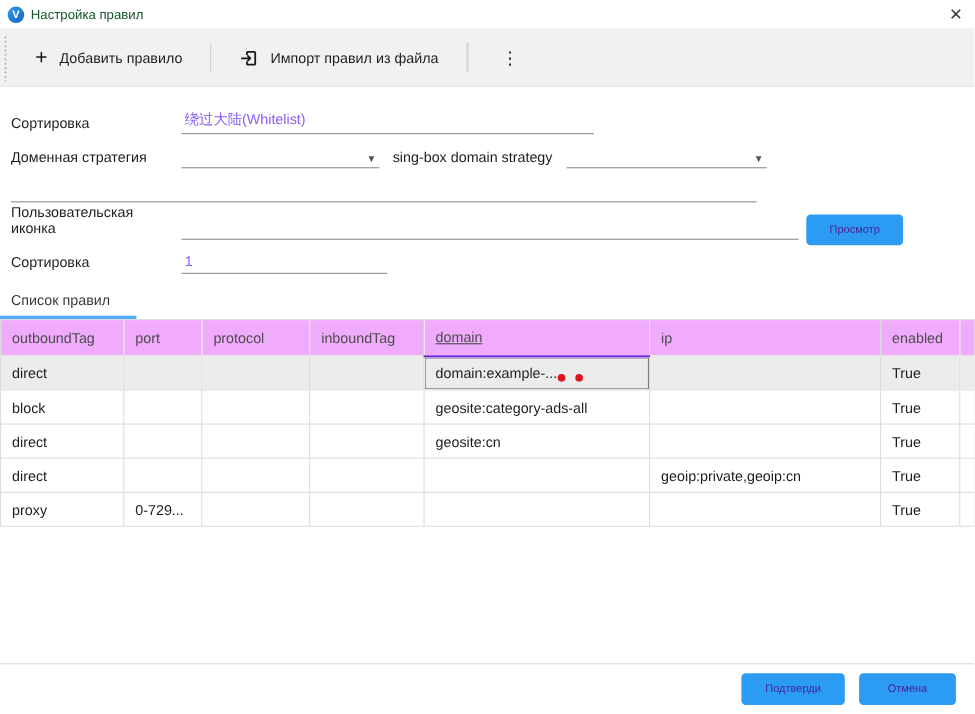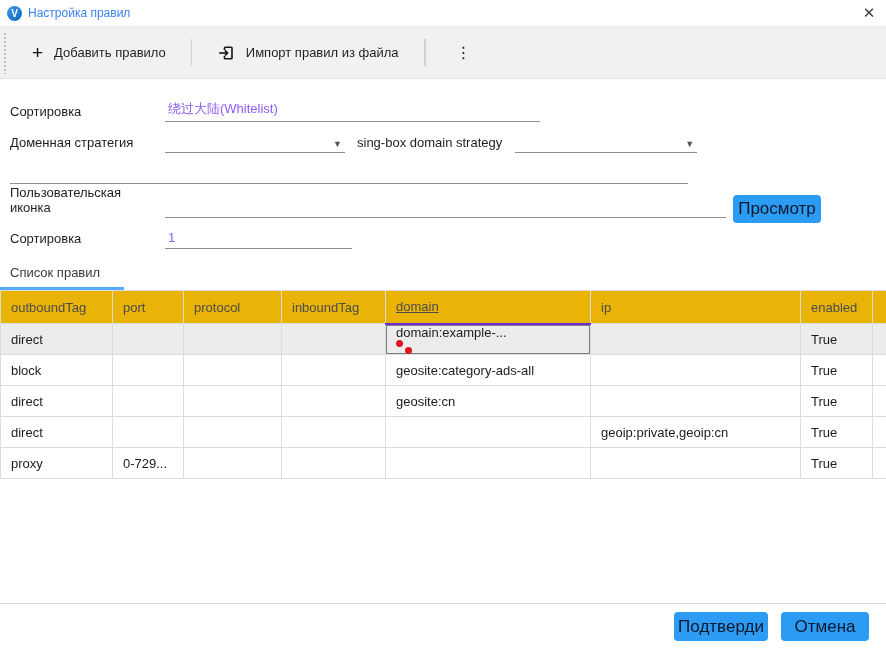--- a/index.html
+++ b/index.html
@@ -11,21 +11,21 @@
     --accent: #2b9bf4; --tab-ind: #55aaff; --sel-row: #ececec; --dot: #de1420;
   }
 
   
   .titlebar { height: 27px; flex: 0 0 27px; display: flex; align-items: center;
     padding-left: 7px; border-bottom: 1px solid #ebebeb; background: #fff; }
   .app-icon { width: 15px; height: 15px; border-radius: 50%;
     background: linear-gradient(135deg,#2f9ae8,#1565c0);
     color: #fff; font-size: 10px; font-weight: bold;
     display: flex; align-items: center; justify-content: center; }
-  .title-text { margin-left: 6px; font-size: 12px; color: #3b82f6; }
+  .title-text { margin-left: 6px; font-size: 12px; color: #14532d; }
   .close-btn { margin-left: auto; width: 34px; height: 100%; display: flex;
     align-items: center; justify-content: center; font-size: 15px; color: #3c3c3c; cursor: default; }
 
   
   .toolbar { height: 52px; flex: 0 0 52px; background: #f1f1f1;
     border-bottom: 1px solid #e4e4e4; display: flex; align-items: center; }
   .drag-handle { width: 4px; height: 42px; margin-left: 3px;
     background-image: radial-gradient(#bdbdbd 1px, transparent 1.1px);
     background-size: 4px 4px; background-repeat: repeat-y; }
   .tb-btn { display: flex; align-items: center; gap: 11px; padding: 0 25px;
@@ -42,40 +42,40 @@
   .u-input { border-bottom: 1px solid #8f8f8f; padding: 0 3px 3px; color: #8b5cf6; }
   .w-notes { width: 375px; }
   .w-url   { width: 678px; }
   .w-icon  { width: 561px; }
   .w-sort  { width: 187px; }
   .combo { border-bottom: 1px solid #8f8f8f; position: relative; height: 20px; }
   .combo .arrow { position: absolute; right: 3px; bottom: 3px; font-size: 9px; color: #555; }
   .w-combo1 { width: 180px; }
   .w-combo2 { width: 182px; margin-left: 13px; }
   .mid-label { margin-left: 12px; padding-bottom: 3px; color: #1e1e1e; margin-top: 24px; }
-  .btn-blue { background: var(--accent); color: #0f172a; border: none; border-radius: 4px;
-    font-family: inherit; font-size: 17px; display: flex; align-items: center; justify-content: center; }
+  .btn-blue { background: var(--accent); color: #4c1d95; border: none; border-radius: 4px;
+    font-family: inherit; font-size: 10px; display: flex; align-items: center; justify-content: center; }
   .preview-btn { width: 88px; height: 28px; margin-left: 7px; margin-bottom: -5px; }
   .row-icon { height: 34px; }
 
   
   .tabbar { margin-top: 9px; background: #fff; }
   .tab { display: inline-block; position: relative; padding: 7px 24px 10px 10px; color: #3a3a3a; }
   .tab .indicator { position: absolute; left: 0; right: 0; bottom: 0; height: 3px; background: var(--tab-ind); }
 
   
   table.rules { border-collapse: collapse; table-layout: fixed; width: 886px; background: #fff; }
   table.rules th, table.rules td { border: 1px solid #dcdcdc; padding: 0 0 0 10px;
     text-align: left; overflow: hidden; white-space: nowrap; }
-  table.rules th { height: 33px; font-weight: normal; color: #4c4c4c; background: #eab308; }
+  table.rules th { height: 33px; font-weight: normal; color: #4c4c4c; background: #f0abfc; }
   table.rules td { height: 31px; color: #1c1c1c; }
   table.rules th.th-domain { border-bottom: 2px solid #6d28d9; text-decoration: underline; }
   tr.selected td { background: var(--sel-row); }
   td.sel-cell { box-shadow: inset 0 0 0 1px #7d7d7d; }
-  .cell-flex { display: flex; align-items: flex-start; flex-direction: column; }
+  .cell-flex { display: flex; align-items: flex-end; }
   .red-dot { width: 7px; height: 7px; border-radius: 50%; background: var(--dot);
     display: inline-block; flex: 0 0 7px; }
   .red-dot:first-of-type { margin-left: 32px; }
   .red-dot + .red-dot { margin-left: 9px; }
 
   .spacer { flex: 1 1 auto; background: #fff; }
 
   
   .footer { flex: 0 0 46px; border-top: 1px solid #d9d9d9; display: flex; align-items: center;
     justify-content: flex-end; gap: 13px; padding-right: 17px; background: #fff; }

